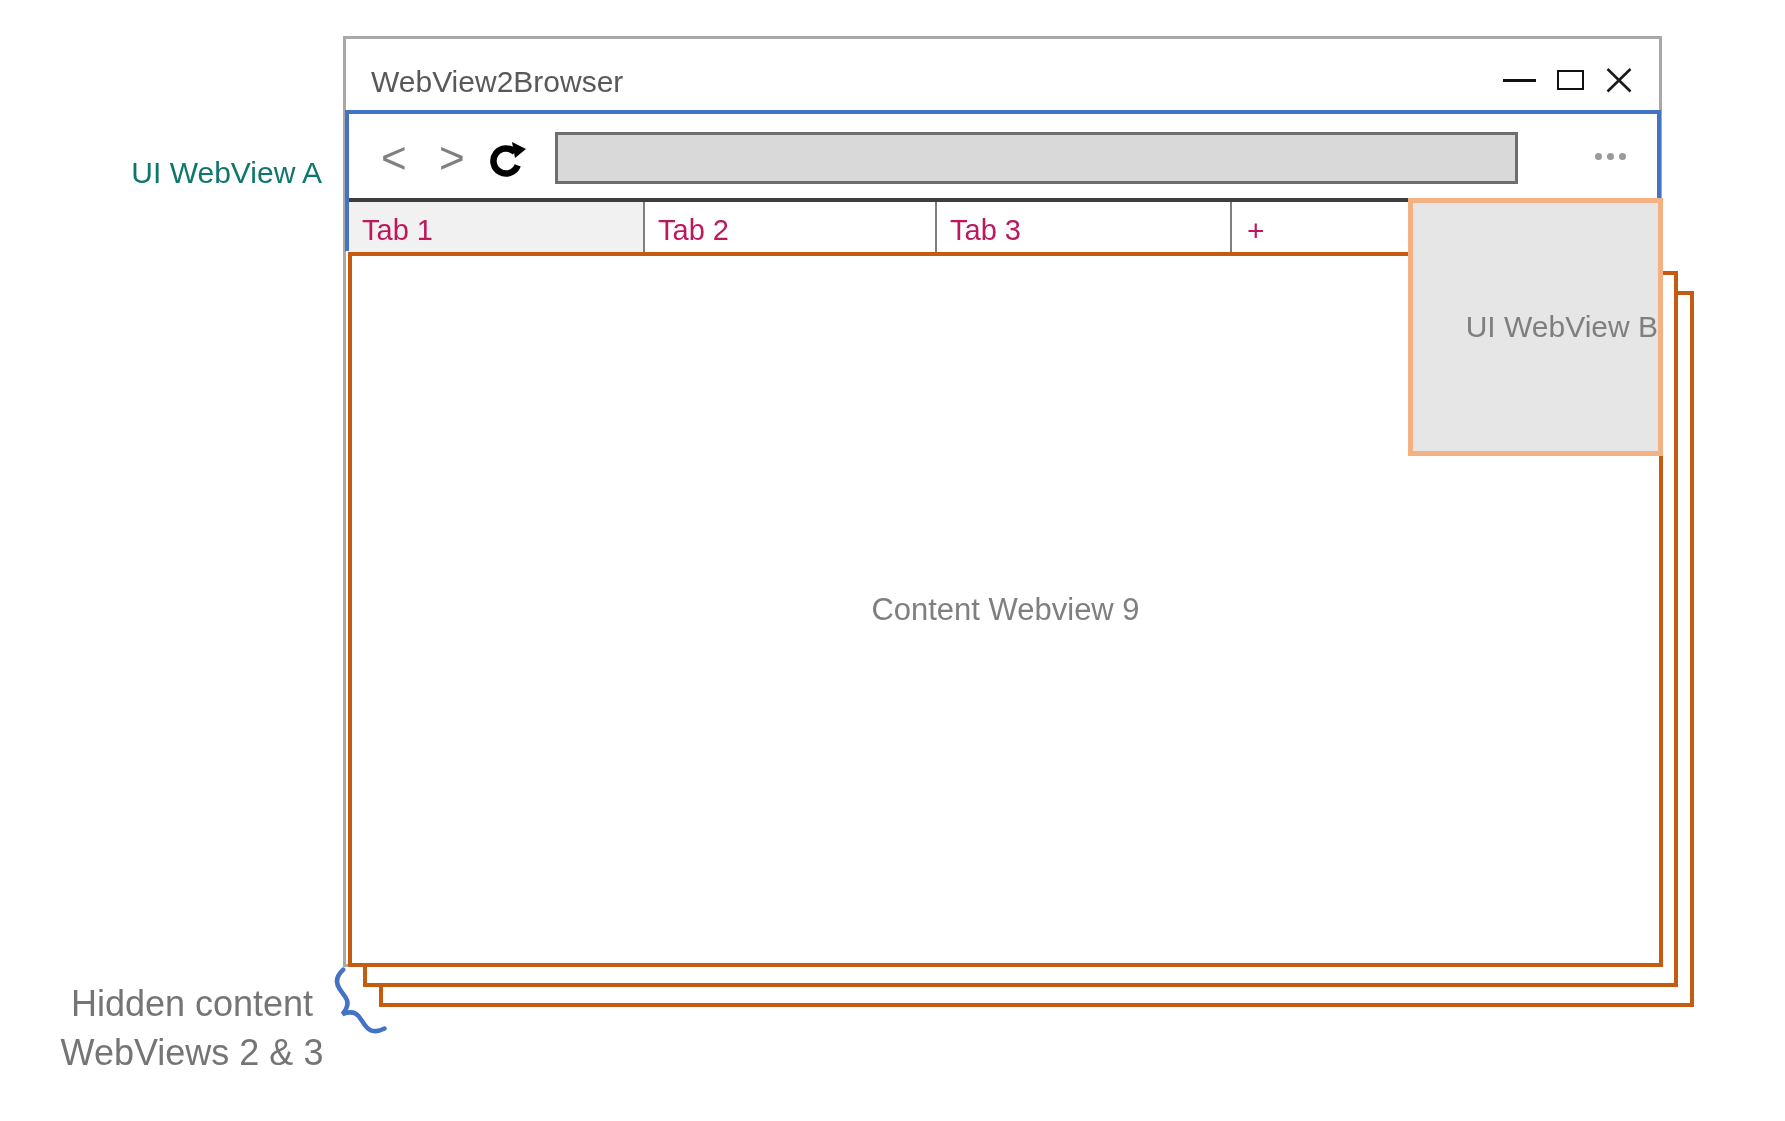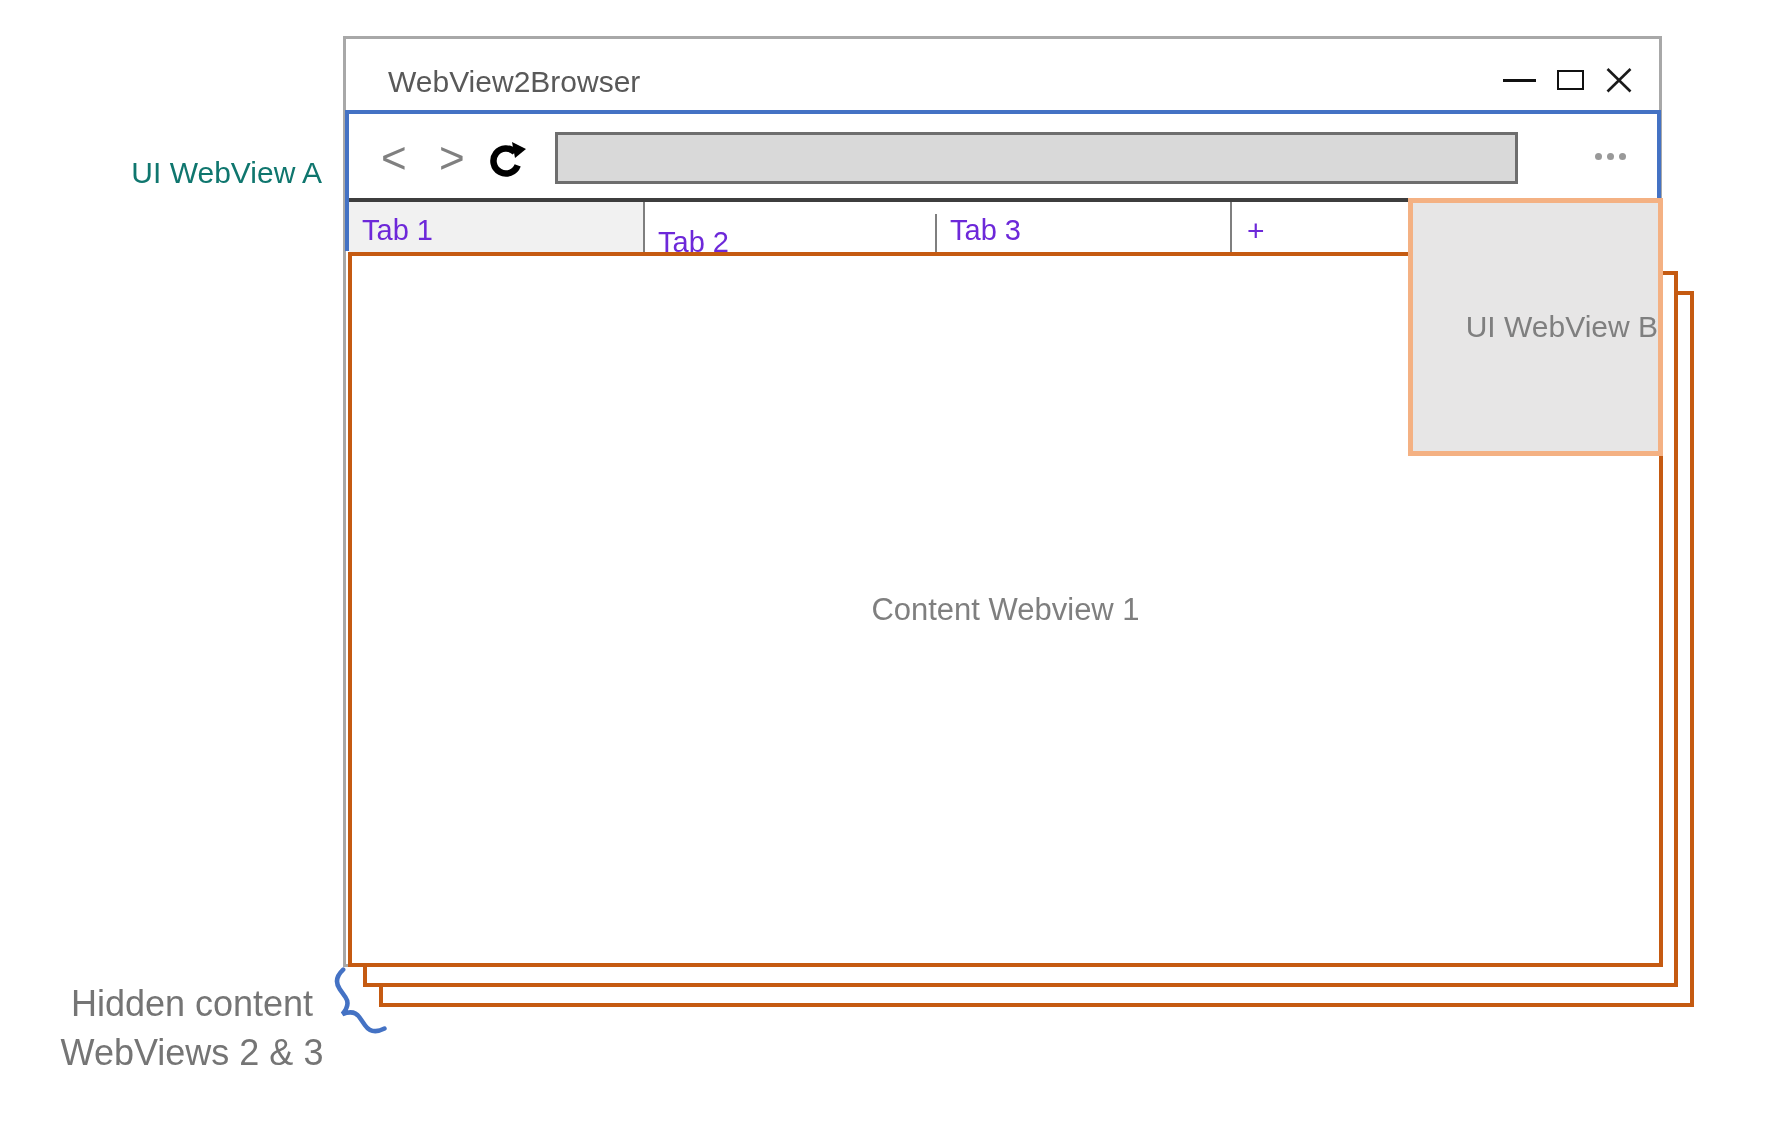--- a/index.html
+++ b/index.html
@@ -7,42 +7,42 @@
   body { font-family:"Liberation Sans", sans-serif; }
   .stage { position:relative; width:1785px; height:1121px; background:#fff; overflow:hidden; }
 
   
   .hidden-wv { position:absolute; width:1315px; height:716px; background:#fff; border:4px solid #C55A11; }
   .wv3 { left:379px; top:291px; }
   .wv2 { left:363px; top:271px; }
 
   
   .window { position:absolute; left:343px; top:36px; width:1319px; height:931px; background:#fff; border:3px solid #A8A8A8; }
-  .titlebar { position:relative; height:74px; display:flex; align-items:center; padding-left:42px; padding-top:12px; }
+  .titlebar { position:relative; height:74px; display:flex; align-items:center; padding-left:25px; padding-top:12px; }
   .title { font-size:30px; color:#595959; line-height:1; }
   .win-controls { position:absolute; right:26px; top:0; height:74px; display:flex; align-items:center; gap:21px; padding-top:8px; }
   .ctrl { display:flex; align-items:center; justify-content:center; }
   .dash { width:33px; height:3px; background:#111; }
   .sq { width:27px; height:20px; border:2.5px solid #111; background:transparent; }
 
   
   .uiwva { position:absolute; left:345px; top:110px; width:1316px; height:141px; border:4px solid #4472C4; background:#fff; }
   .toolbar { position:relative; height:84px; }
   .nav-glyph { position:absolute; font-size:44px; line-height:1; color:#808080; font-weight:400; }
   .back { left:32px; top:22px; }
   .fwd { left:90px; top:22px; }
   .reload { position:absolute; left:139px; top:28px; width:38px; height:36px; }
   .addressbar { position:absolute; left:206px; top:18px; width:963px; height:52px; background:#D9D9D9; border:3px solid #6E6E6E; }
   .more { position:absolute; left:1246px; top:39px; display:flex; gap:5px; }
   .more i { display:block; width:7px; height:7px; border-radius:50%; background:#999; }
 
   .tabstrip { position:absolute; left:0; top:84px; width:100%; height:49px; border-top:4px solid #3D3D3D; display:flex; background:#fff; }
-  .tab { height:57px; display:flex; align-items:center; padding-left:13px; font-size:29px; color:#6d28d9; background:#fff; border-right:2px solid #7F7F7F; }
+  .tab { height:57px; display:flex; align-items:center; padding-left:13px; font-size:29px; color:#be185d; background:#fff; border-right:2px solid #7F7F7F; }
   .tab.active { background:#F1F1F1; }
-  .tab.t1 { width:296px; } .tab.t2 { width:292px;margin-top:12px; } .tab.t3 { width:295px; }
+  .tab.t1 { width:296px; } .tab.t2 { width:292px; } .tab.t3 { width:295px; }
   .tab.plus { flex:1; border-right:none; padding-left:15px; font-size:30px; }
 
   
   .content-wv { position:absolute; left:348px; top:252px; width:1315px; height:715px; background:#fff; border:4px solid #C55A11; display:flex; align-items:center; justify-content:center; }
   .content-label { font-size:31px; color:#7F7F7F; }
 
   
   .panel-b { position:absolute; left:1408px; top:198px; width:255px; height:258px; background:#E7E6E6; border:5px solid #F4B183; display:flex; align-items:center; justify-content:flex-end; }
   .panel-b-label { font-size:30px; color:#7F7F7F; }
 
@@ -106,21 +106,21 @@
       <div class="tab t3">
           <span>Tab 3</span>
         </div>
       <div class="tab plus">
           <span>+</span>
         </div>
     </div>
   </div>
 
   <div class="content-wv">
-    <span class="content-label">Content Webview 1</span>
+    <span class="content-label">Content Webview 9</span>
   </div>
 
   <div class="panel-b">
     <span class="panel-b-label">UI WebView B</span>
   </div>
 
   <div class="label-a">UI WebView A</div>
   <div class="label-hidden">
     <div>Hidden content</div>
     <div>WebViews 2 &amp; 3</div>

